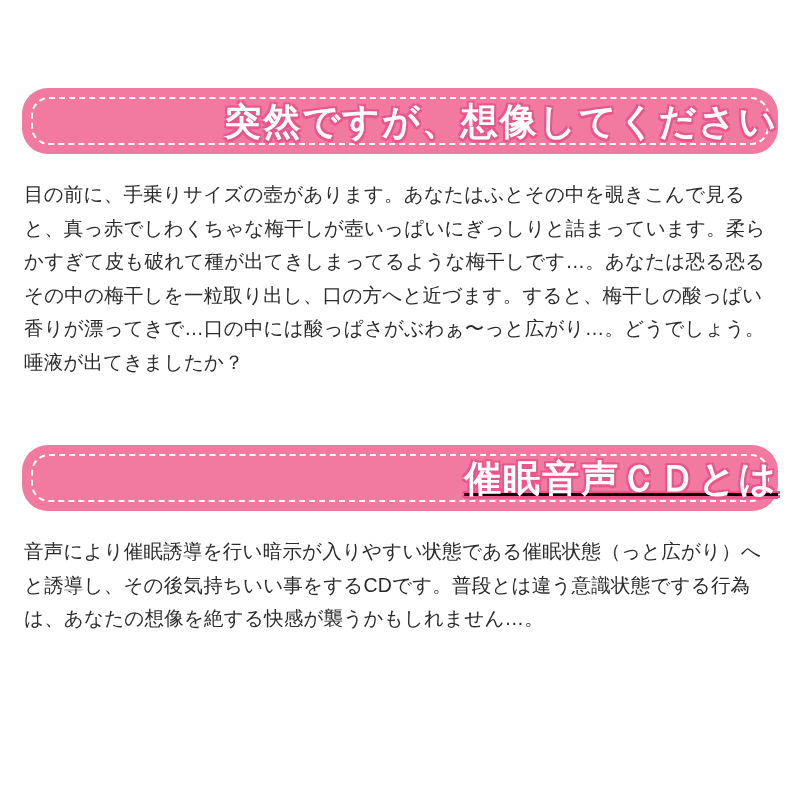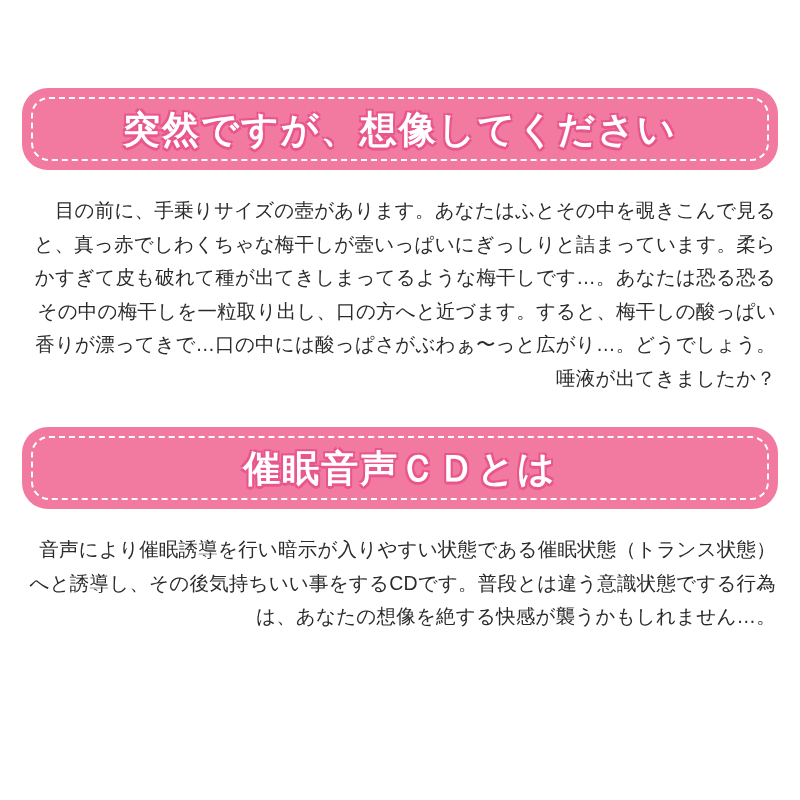--- a/index.html
+++ b/index.html
@@ -17,24 +17,24 @@
     width: 800px;
     height: 800px;
     box-sizing: border-box;
     padding: 0 22px;
     position: relative;
   }
   .section-heading {
     position: relative;
     background: #f2799f;
     border-radius: 26px;
-    height: 82px;
+    height: 66px;
     display: flex;
     align-items: center;
-    justify-content: center;
+    justify-content: flex-end;
     box-sizing: border-box;
   }
   .section-heading::after {
     content: "";
     position: absolute;
     left: 9px;
     top: 9px;
     right: 9px;
     bottom: 9px;
     border: 2px dashed #ffffff;
@@ -51,30 +51,30 @@
     line-height: 1;
     text-shadow:
       -2px -2px 0 #e8568c,
       2px -2px 0 #e8568c,
       -2px 2px 0 #e8568c,
       2px 2px 0 #e8568c,
       0 3px 0 #e8568c;
     white-space: nowrap;
   }
   .heading-1 { margin-top: 88px; }
-  .heading-2 { margin-top: 32px; }
+  .heading-2 { margin-top: 66px; text-decoration: underline; }
 
   .body-text {
     color: #2b2b2b;
     font-size: 19.5px;
     line-height: 1.72;
     letter-spacing: 0.2px;
     margin: 0;
     padding: 0 2px;
-    text-align: right;
+    text-align: left;
   }
   .block-1 { margin-top: 24px; }
   .block-2 { margin-top: 24px; }
   .para { margin: 0; }
 </style>
 </head>
 <body>
 
 <div class="page">
 
@@ -84,16 +84,16 @@
 
   <div class="body-text block-1">
     <p class="para">目の前に、手乗りサイズの壺があります。あなたはふとその中を覗きこんで見ると、真っ赤でしわくちゃな梅干しが壺いっぱいにぎっしりと詰まっています。柔らかすぎて皮も破れて種が出てきしまってるような梅干しです…。あなたは恐る恐るその中の梅干しを一粒取り出し、口の方へと近づます。すると、梅干しの酸っぱい香りが漂ってきで…口の中には酸っぱさがぶわぁ〜っと広がり…。どうでしょう。唾液が出てきましたか？</p>
   </div>
 
   <div class="section-heading heading-2">
     <span class="heading-text">催眠音声ＣＤとは</span>
   </div>
 
   <div class="body-text block-2">
-    <p class="para">音声により催眠誘導を行い暗示が入りやすい状態である催眠状態（トランス状態）へと誘導し、その後気持ちいい事をするCDです。普段とは違う意識状態でする行為は、あなたの想像を絶する快感が襲うかもしれません…。</p>
+    <p class="para">音声により催眠誘導を行い暗示が入りやすい状態である催眠状態（っと広がり）へと誘導し、その後気持ちいい事をするCDです。普段とは違う意識状態でする行為は、あなたの想像を絶する快感が襲うかもしれません…。</p>
   </div>
 
 </div>
 
 </body></html>

